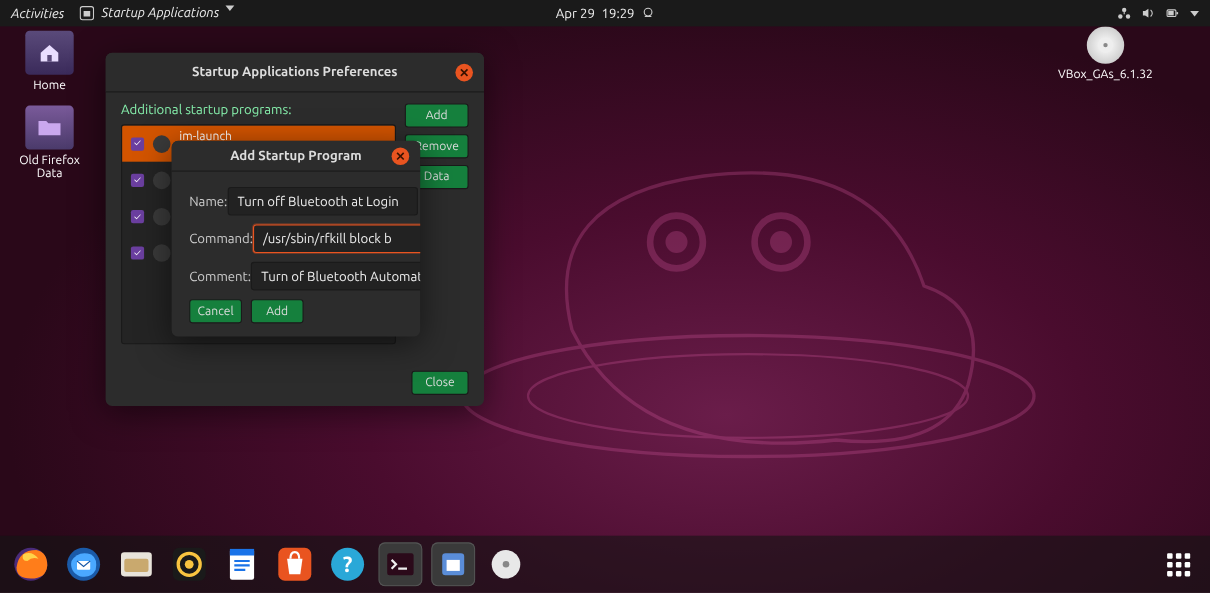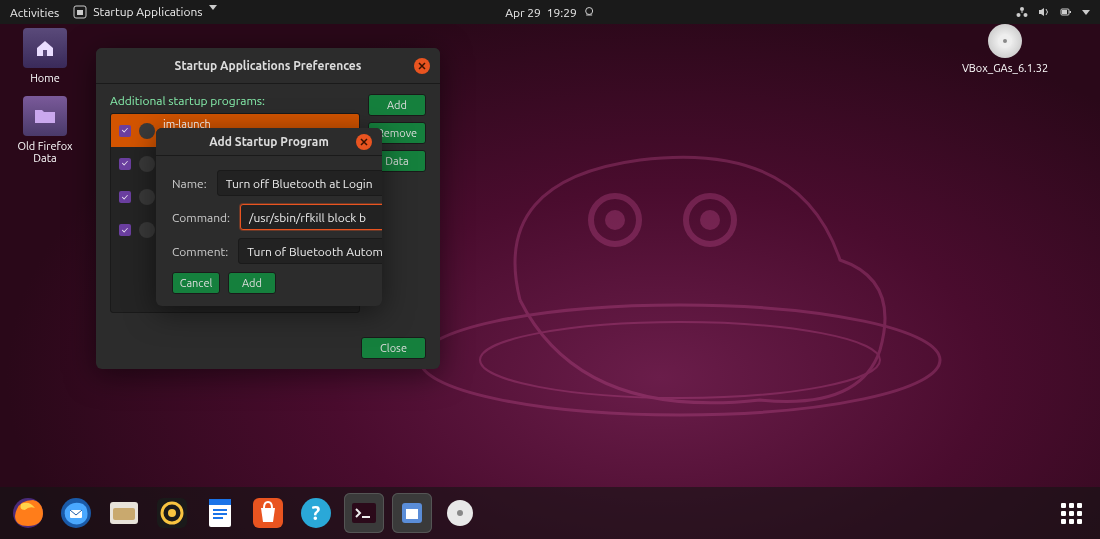--- a/index.html
+++ b/index.html
@@ -6,21 +6,21 @@
 body {
   width: 1100px; height: 539px;
   background: radial-gradient(ellipse at 60% 70%, #6a1d4a 0%, #4a0c2e 35%, #2a0819 70%);
   overflow: hidden; position: relative; color: #ddd; font-size: 13px;
 }
 
 
 .topbar { position: absolute; top: 0; left: 0; right: 0; height: 24px;
   background: #1a1a1a; display: flex; align-items: center; color: #eee;
   font-size: 12px; padding: 0 10px; z-index: 100; }
-.topbar .left { display: flex; gap: 14px; align-items: center; }
+.topbar .left { display: flex; gap: 14px; align-items: center; font-style: italic; }
 .topbar .center { position: absolute; left: 50%; transform: translateX(-50%);
   display: flex; gap: 6px; align-items: center; }
 .topbar .right { margin-left: auto; display: flex; gap: 10px; align-items: center; }
 .app-menu { display: flex; align-items: flex-start; gap: 6px; }
 .tri { width: 0; height: 0; border-left: 4px solid transparent;
   border-right: 4px solid transparent; border-top: 5px solid #ccc; }
 
 
 .desktop-icon { position: absolute; width: 70px; text-align: center; color: #fff;
   font-size: 11px; }
@@ -54,21 +54,21 @@
 .list-row.selected .row-text .desc { color: #f3d6c5; }
 
 .side-btns { display: flex; flex-direction: column; gap: 6px; width: 58px; }
 .btn { background: #15803d; border: 1px solid #1a1a1a; border-radius: 3px;
   color: #ddd; font-size: 11px; height: 22px; display: flex; align-items: center;
   justify-content: center; cursor: pointer; }
 .footer { display: flex; justify-content: flex-end; padding: 10px 14px; }
 
 
 .dialog-body { padding: 14px 16px 12px; }
-.form-row { display: flex; align-items: center; gap: 10px; margin-bottom: 8px; }
+.form-row { display: flex; align-items: center; margin-bottom: 8px; }
 .form-row label { width: 68px; text-align: right; font-size: 12px; color: #ccc; }
 .form-row input { flex: 1; background: #222; border: 1px solid #1a1a1a;
   border-radius: 3px; height: 24px; padding: 12px 8px; color: #eee; font-size: 12px;
   outline: none; }
 .form-row input.focused { border: 1px solid #e95420; box-shadow: 0 0 0 1px #e9542055; }
 .dialog-actions { display: flex; justify-content: flex-start; gap: 8px; margin-top: 8px; }
 
 
 .dock { position: absolute; left: 0; right: 0; bottom: 0; height: 52px;
   background: rgba(20,20,20,.6); display: flex; align-items: center;
@@ -212,21 +212,21 @@
         </div>
       </div>
     </div>
     <div class="side-btns">
       <div class="btn">Add</div>
       <div class="btn">Remove</div>
       <div class="btn">Data</div>
     </div>
   </div>
   <div class="footer">
-    <div class="btn" style="width:65px">Close</div>
+    <div class="btn" style="width:52px">Close</div>
   </div>
 </div>
 
 <div class="window" style="left:156px; top:128px; width:226px">
   <div class="titlebar" style="height:28px">
     <span>Add Startup Program</span>
     <span class="closebtn" style="top:6px">
       <svg width="8" height="8" viewBox="0 0 8 8">
           <path d="M1 1l6 6M7 1l-6 6" stroke="#3a1200" stroke-width="1.5"></path>
         </svg>

